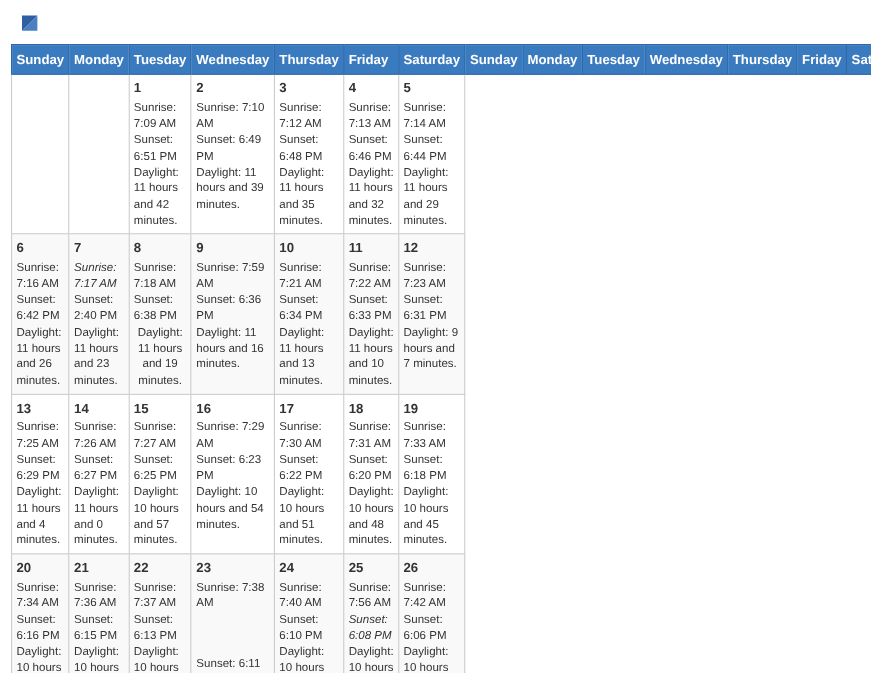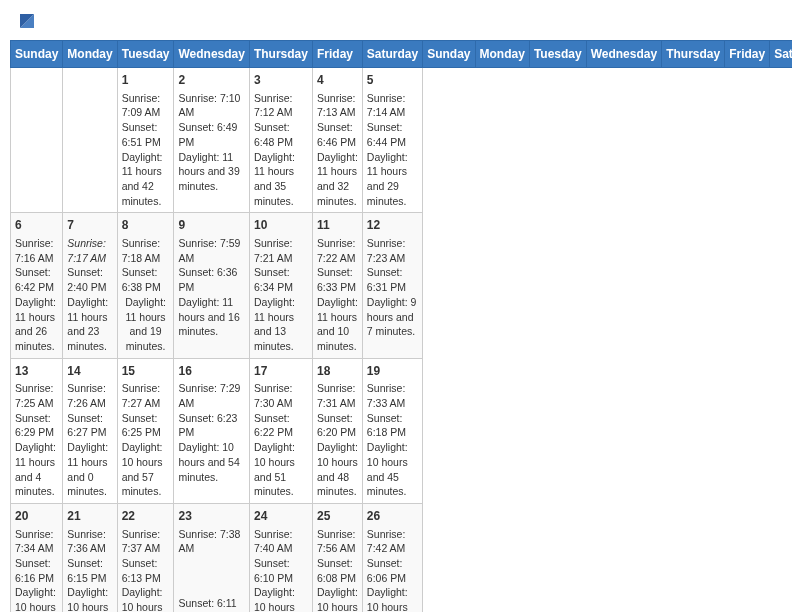--- a/index.html
+++ b/index.html
@@ -287,21 +287,21 @@
         </td>
         <td>
           <span class="day-num">24</span>
           <span style="display: block;">Sunrise: 7:40 AM</span>
           <span style="display: block;">Sunset: 6:10 PM</span>
           <span style="display: block;">Daylight: 10 hours and 30 minutes.</span>
         </td>
         <td>
           <span class="day-num">25</span>
           <span style="display: block;">Sunrise: 7:56 AM</span>
-          <span style="display: block;">Sunset: 6:08 PM</span>
+          <span style="display: block; font-style: italic;">Sunset: 6:08 PM</span>
           <span style="display: block;">Daylight: 10 hours and 27 minutes.</span>
         </td>
         <td>
           <span class="day-num">26</span>
           <span style="display: block;">Sunrise: 7:42 AM</span>
           <span style="display: block;">Sunset: 6:06 PM</span>
           <span style="display: block;">Daylight: 10 hours and 24 minutes.</span>
         </td>
       </tr>
     </tbody>

